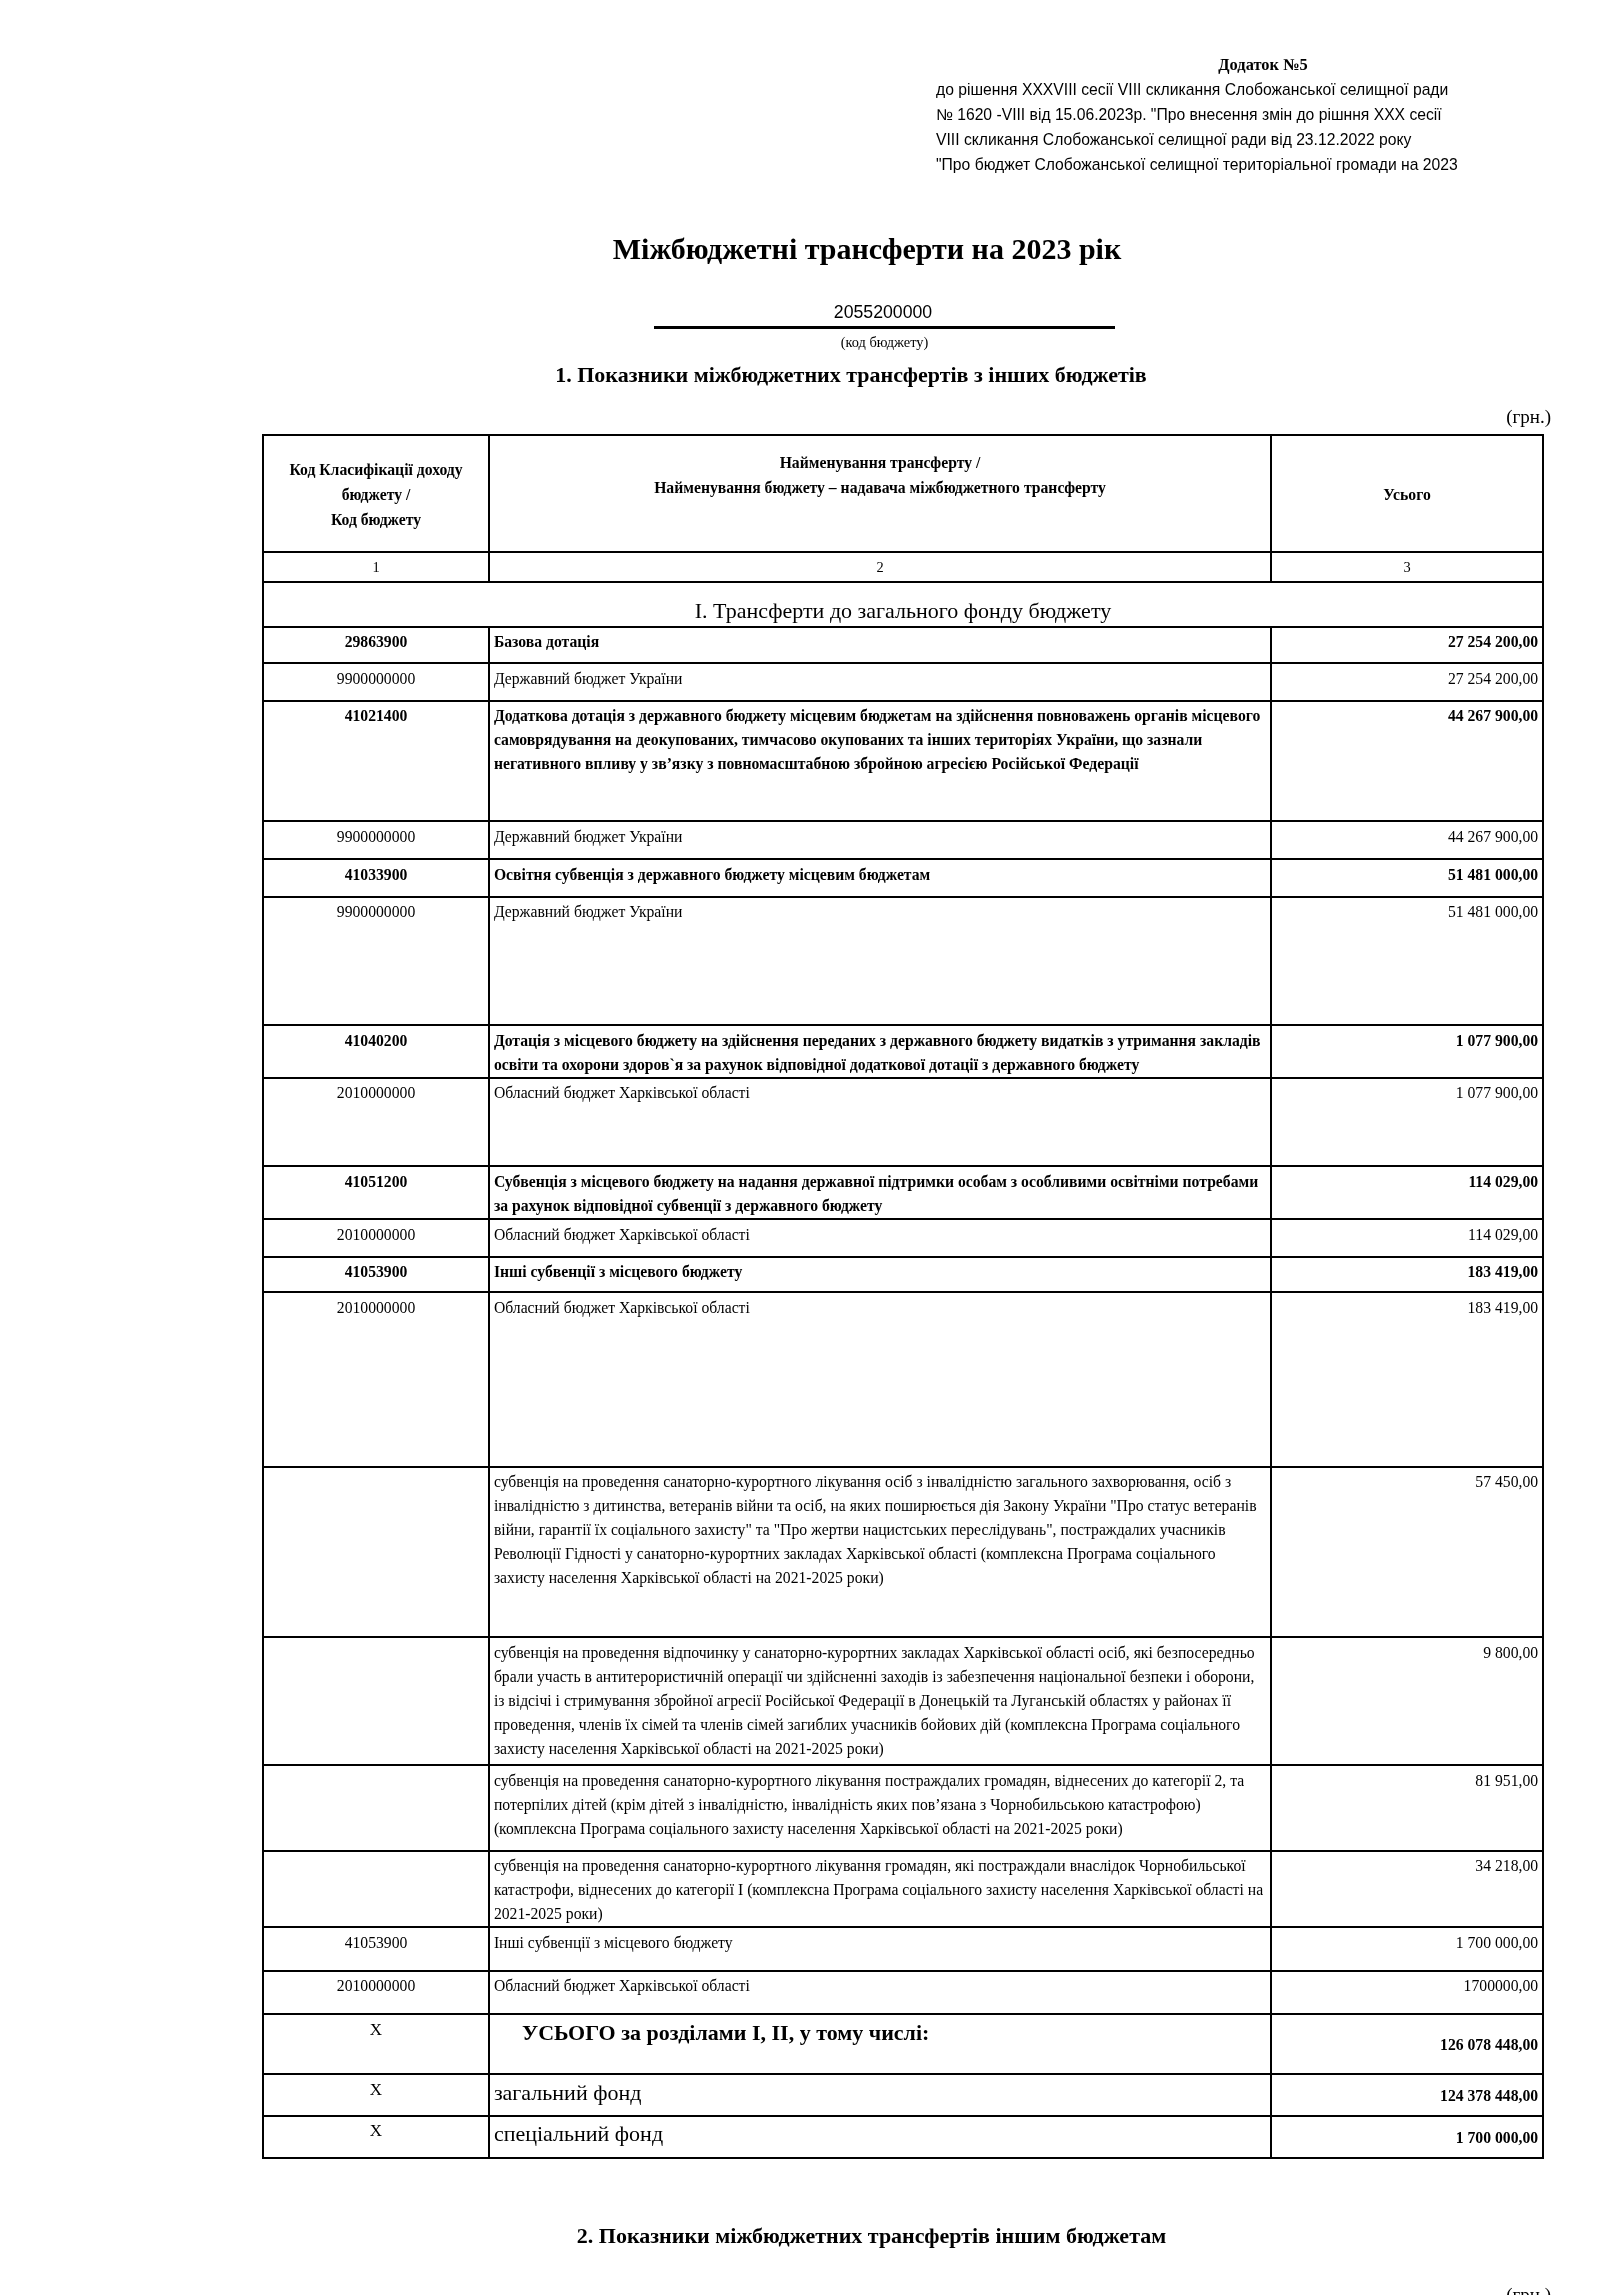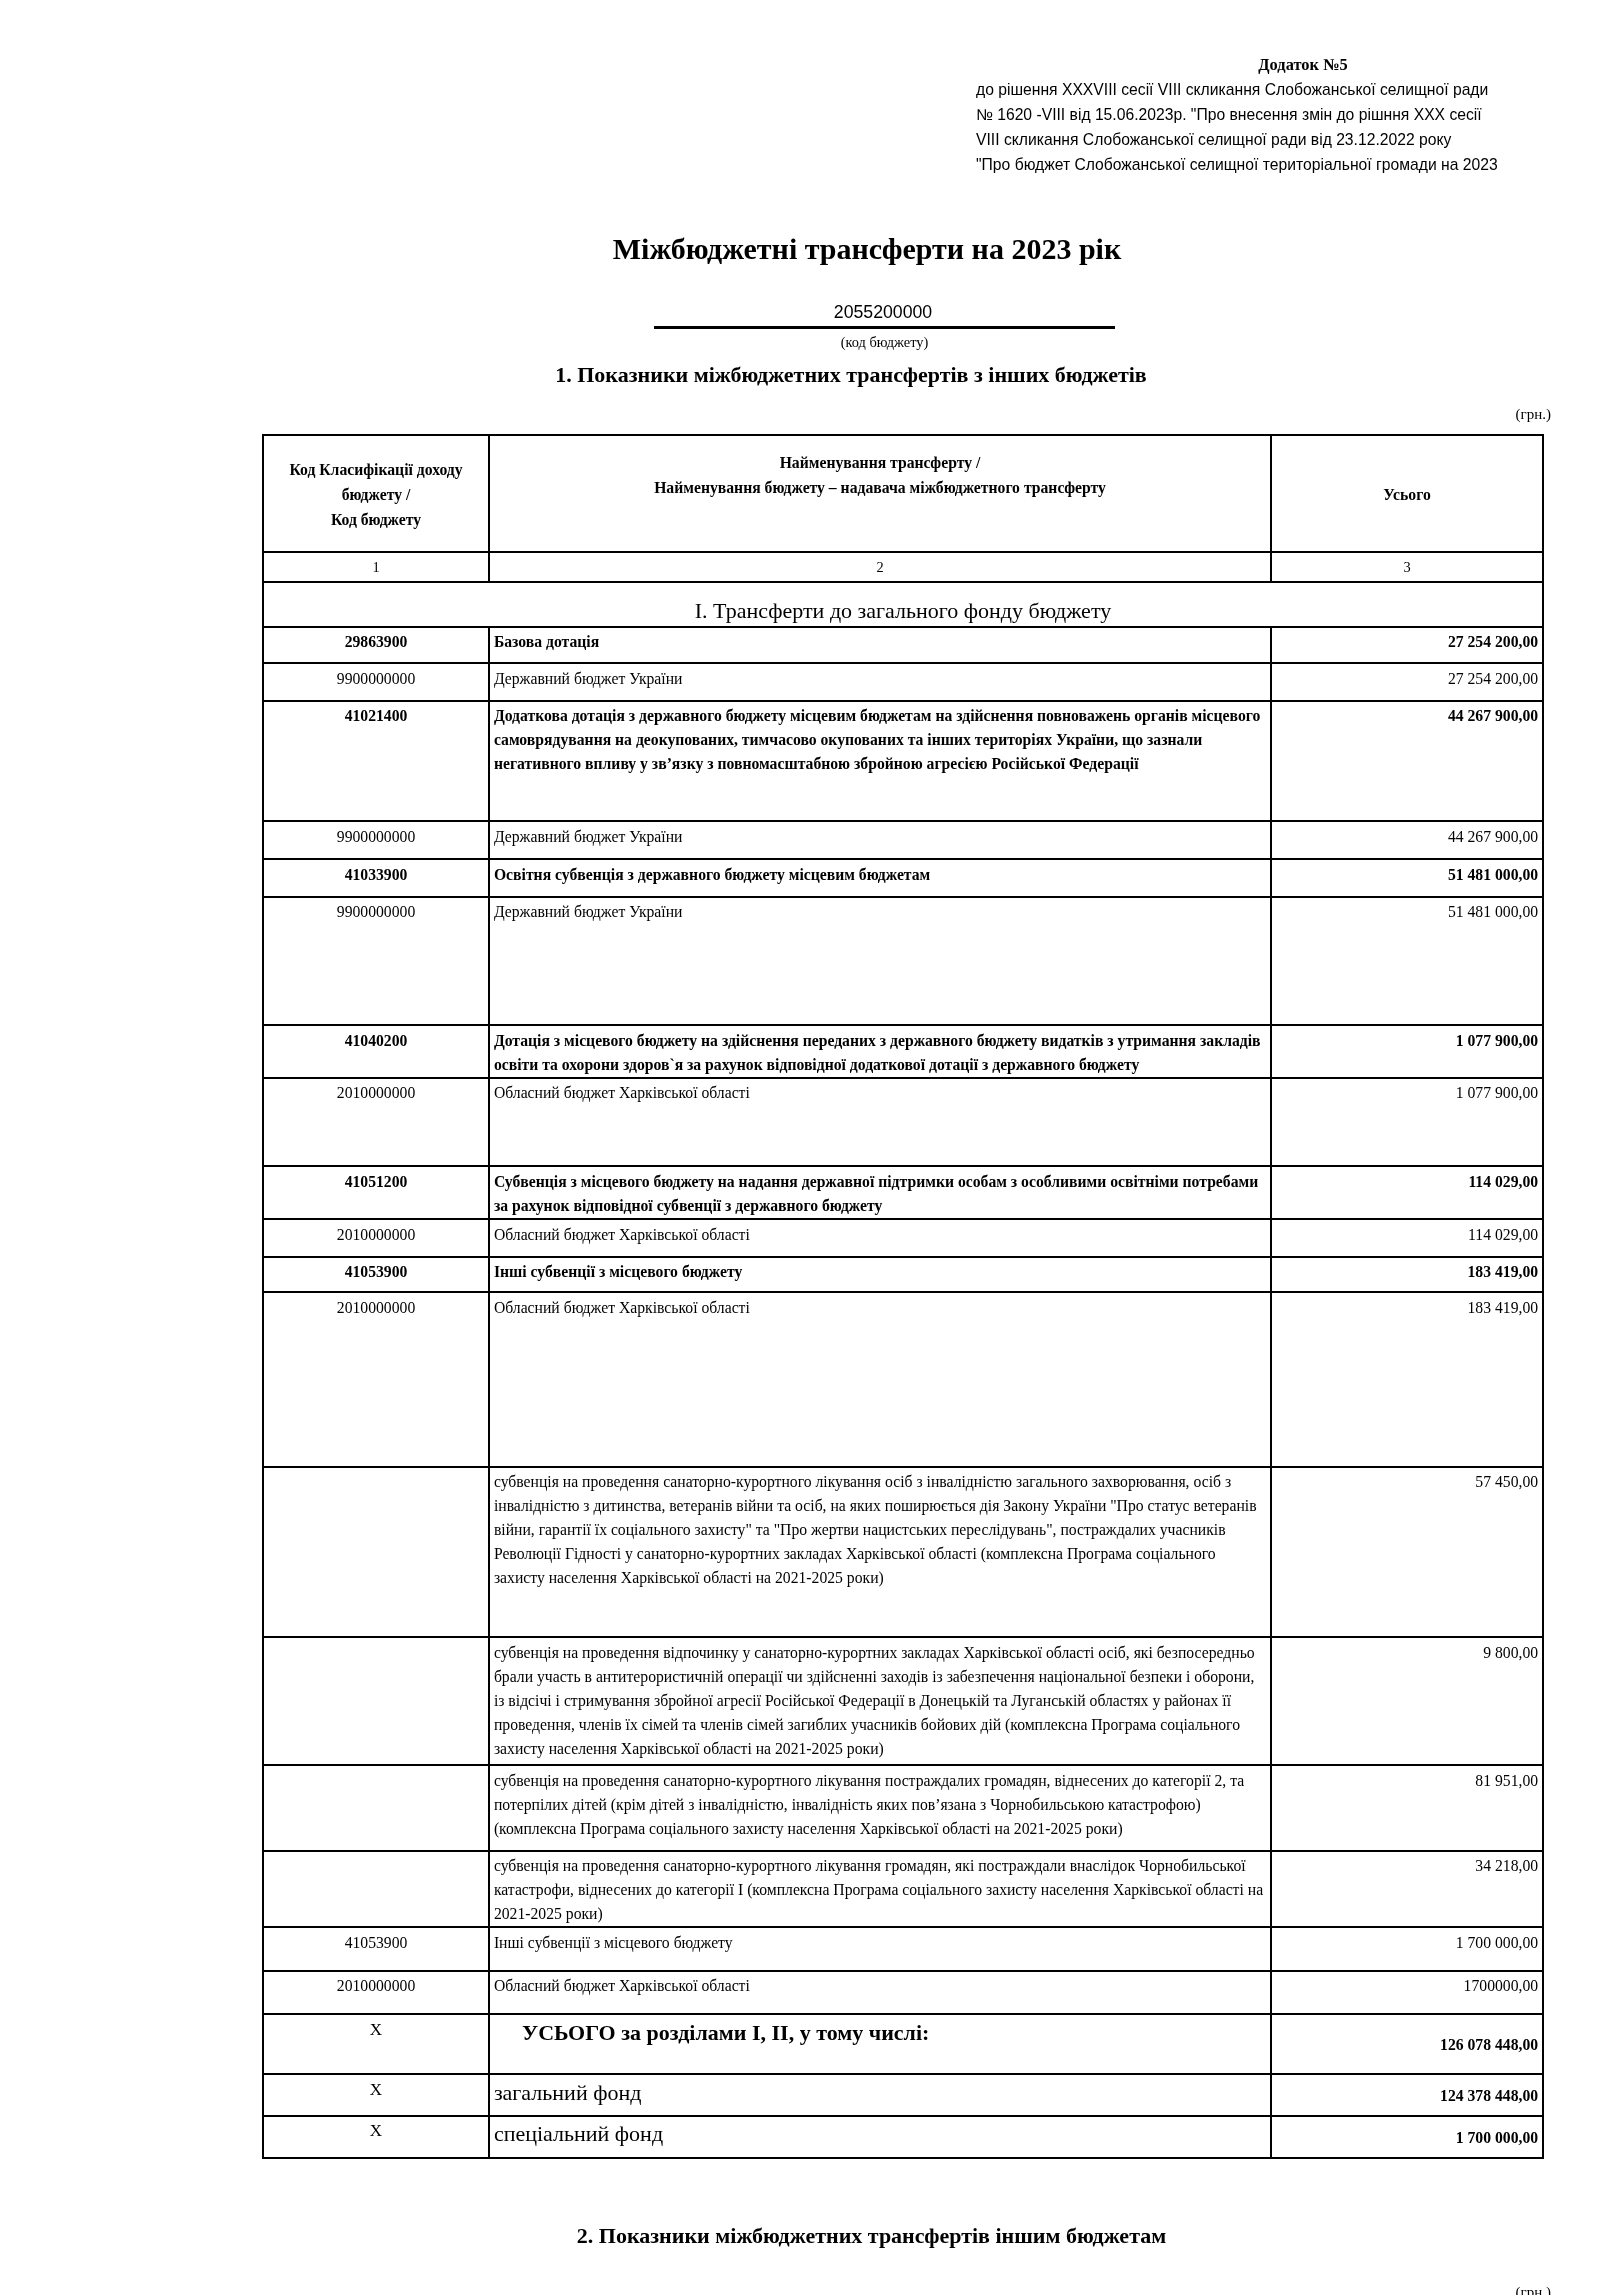--- a/index.html
+++ b/index.html
@@ -1,26 +1,26 @@
 <!DOCTYPE html>
 <html style="font-size:10.5px"><head>
 <meta charset="utf-8">
 <style>
   html, body { margin:0; padding:0; background:#ffffff; }
   body { width:1623px; height:2295px; position:relative; overflow:hidden; color:#000; font-family:"Liberation Serif", serif; }
   .abs { position:absolute; }
-  .annex { left:936px; width:615px; font-family:"Liberation Sans", sans-serif; font-size:15.7px; line-height:25px;margin-left:40px; }
+  .annex { left:936px; width:615px; font-family:"Liberation Sans", sans-serif; font-size:15.7px; line-height:25px; }
   .annex .l0 { text-align:center; font-weight:bold; font-family:"Liberation Serif", serif; font-size:16.4px; padding-left:39px; }
   .annex .line { white-space:nowrap; }
   .title { left:16px; width:1623px; top:232px; text-align:center; font-weight:bold; font-size:30px; padding-left:79px; box-sizing:border-box; }
   .budget-code { left:654px; width:458px; top:302px; text-align:center; font-family:"Liberation Sans", sans-serif; font-size:17.7px; }
   .budget-line { left:654px; width:461px; top:326px; height:3.3px; background:#000; }
   .budget-caption { left:654px; width:461px; top:334px; text-align:center; font-size:14.4px; }
   .section1 { left:0; width:1623px; top:362px; text-align:center; font-weight:bold; font-size:22px; padding-left:79px; box-sizing:border-box; }
-  .unit { font-size:15px;font-family:Liberation Serif, serif; }
+  .unit { font-size:19px;font-family:Liberation Serif, serif; }
   table.grid { position:absolute; left:262px; top:434px; width:1280px; border-collapse:collapse; table-layout:fixed; }
   table.grid td { border:2.6px solid #000; vertical-align:top; padding:2.6px 3.9px 0 3.9px; font-size:15.7px; line-height:24px; }
   td.c1 { text-align:center; }
   td.c3 { text-align:right; padding-right:2.6px; }
   tr.hdr td { vertical-align:middle; font-weight:bold; text-align:center; font-size:15.7px; line-height:25px; height:101px; }
   tr.nums td { text-align:center; font-size:14.4px; height:26px; padding-top:1.3px; }
   tr.sec td { text-align:center; font-size:22px; height:31px; line-height:31px; padding-top:12px; }
   tr.bold td { font-weight:bold; }
   tr.total td.c2 { font-size:22px; line-height:29px; }
   tr.total td.c3 { vertical-align:middle; font-weight:bold; }

